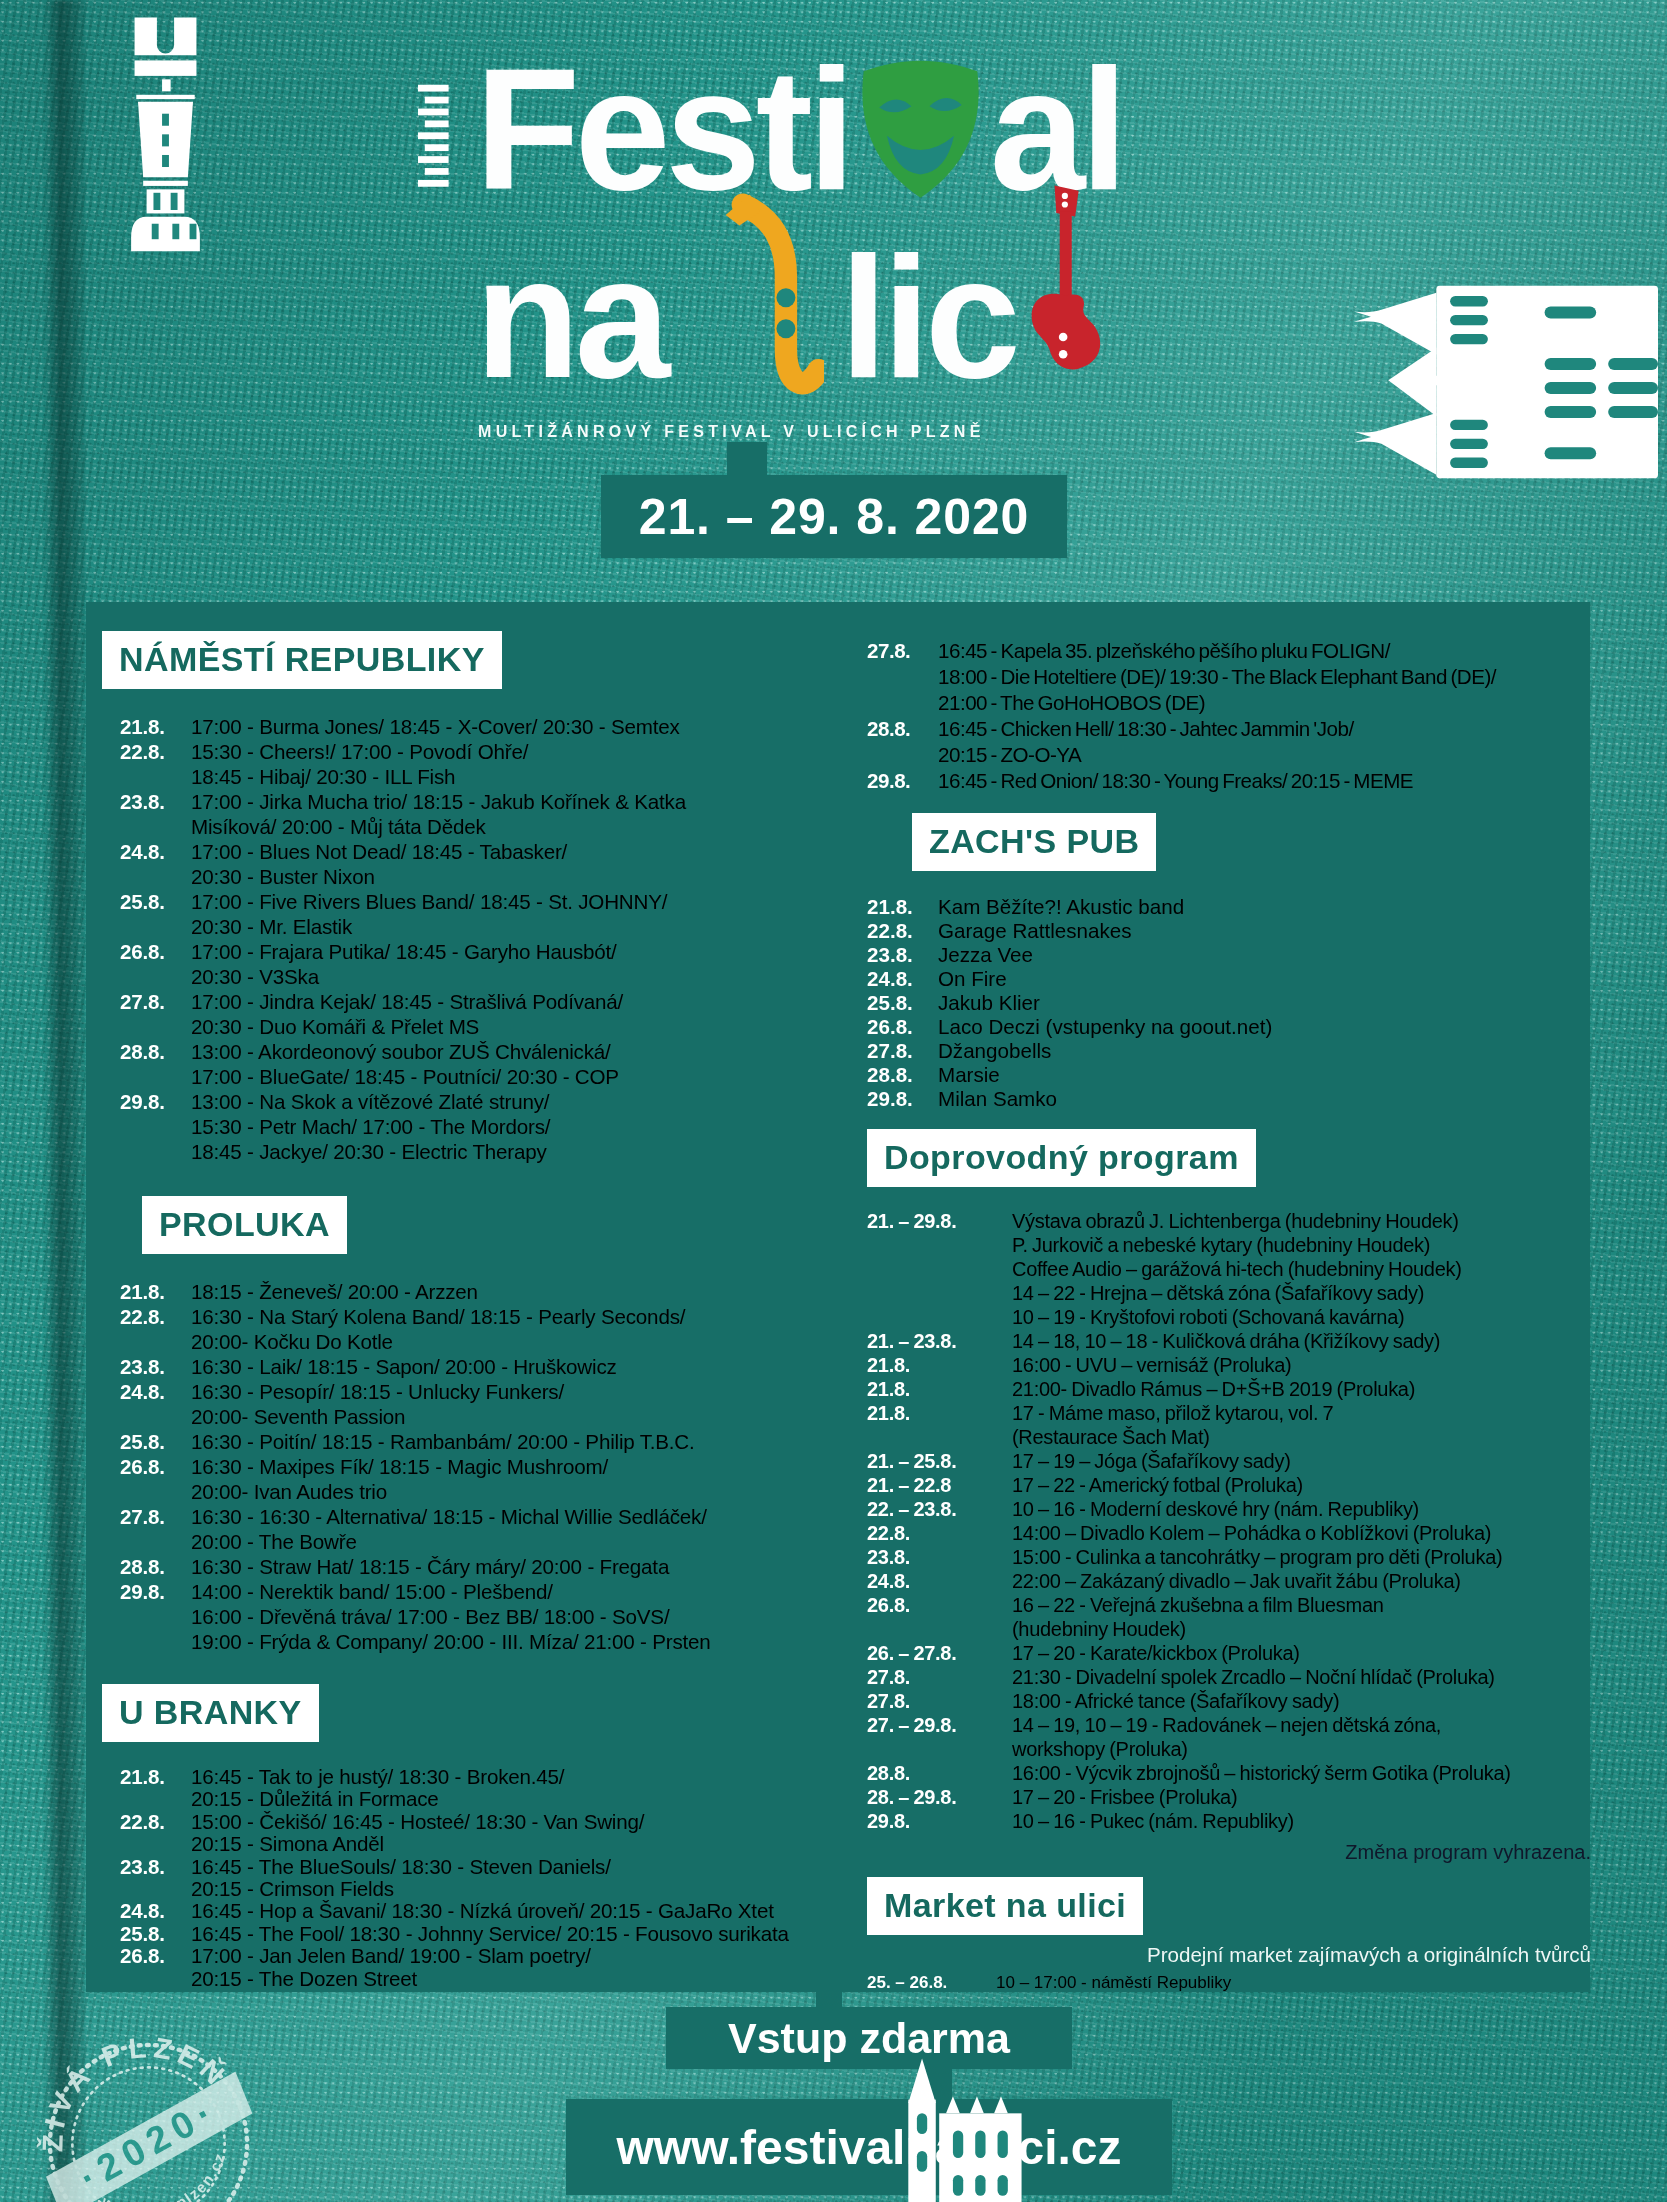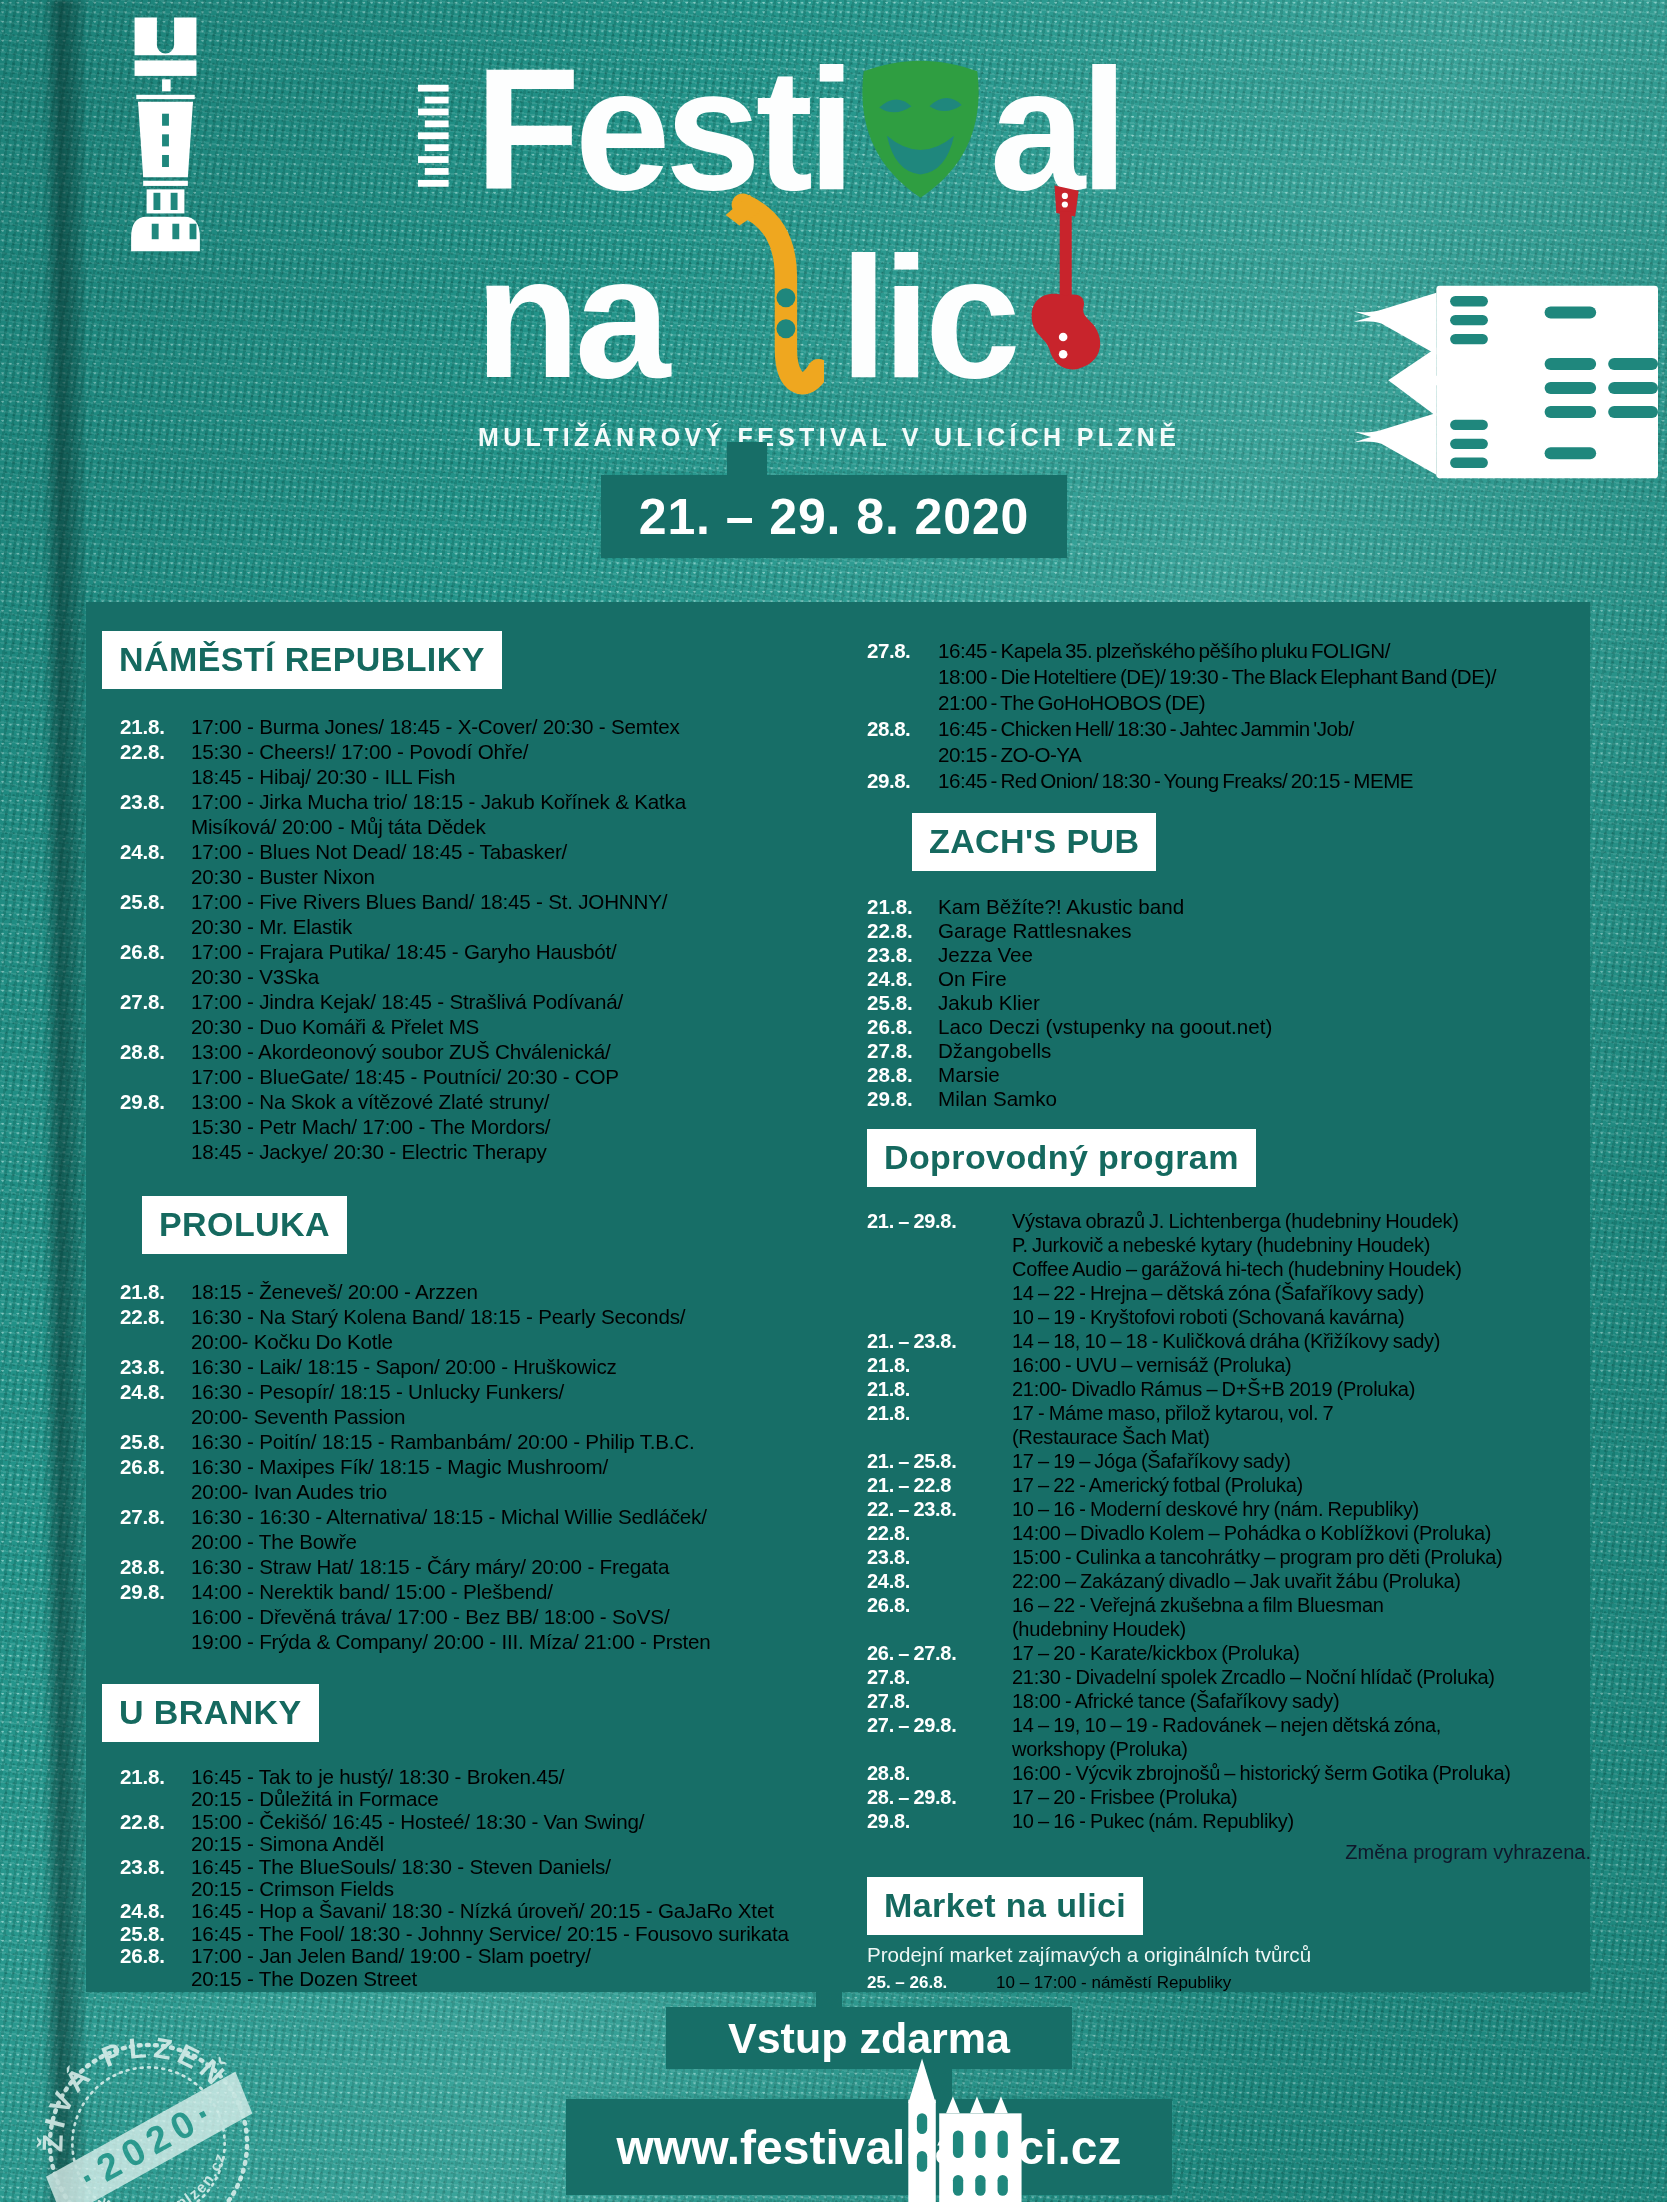--- a/index.html
+++ b/index.html
@@ -29,37 +29,37 @@
   .banner-text{color:#fff;font-weight:800;font-size:50px;letter-spacing:0.9px;}
   .free-text{color:#fff;font-weight:800;font-size:43px;}
   .www-text{color:#fff;font-weight:800;font-size:48px;}
 
   
   #logo{position:absolute;left:475px;top:34px;color:#fdfefe;text-align:right;}
   .logo-row{display:flex;align-items:flex-end;height:181px;font-weight:800;font-size:172px;letter-spacing:-5.2px;line-height:1;}
   .logo-row.second{margin-top:6.9px;}
   .logo-glyph{display:block;}
   #piano-comb{position:absolute;left:-57px;top:50px;}
-  #subtitle{position:absolute;left:478px;top:423px;color:#f4fbfa;font-size:25px;font-weight:600;letter-spacing:4.3px;}
+  #subtitle{position:absolute;left:478px;top:423px;color:#f4fbfa;font-size:16px;font-weight:600;letter-spacing:4.3px;}
 
   
   .col{position:absolute;color:#eef7f5;}
   .hdr{display:inline-block;background:#ffffff;color:#15695f;font-weight:800;font-size:34px;padding:8.6px 17px 10.3px 17px;letter-spacing:0.4px;white-space:nowrap;}
   .rows{position:absolute;}
   .row{display:flex;align-items:flex-start;}
   .row .d{flex:0 0 var(--dw,71px);font-weight:700;color:#ffffff;}
   .row .t{white-space:pre-line;flex:1;}
   .rows--left{font-size:20.6px;line-height:25px;letter-spacing:-0.2px;width:757px;}
   .rows--tight{font-size:20.6px;line-height:22.4px;letter-spacing:-0.2px;width:757px;}
   .rows--right{font-size:20.6px;line-height:26px;letter-spacing:-0.5px;word-spacing:-1.7px;width:727px;}
   .rows--zach{font-size:20.6px;line-height:24px;width:727px;}
   .rows--dop{font-size:20px;line-height:24px;letter-spacing:-0.3px;word-spacing:-0.9px;width:724px;--dw:145px;}
   .rows--market{font-size:17px;line-height:26px;width:724px;--dw:129px;}
   .note{position:absolute;width:724px;text-align:right;font-size:20px;color:#0f172a;}
-  .desc{position:absolute;width:724px;font-size:20.6px;color:#eef7f5;}
+  .desc{position:absolute;width:724px;font-size:20.6px;color:#eef7f5;text-align:right;}
 
   .abs{position:absolute;}
   .stamp-wrap{position:absolute;left:41px;top:2036px;width:215px;height:215px;transform:rotate(-22deg);opacity:0.82;}
 </style>
 </head>
 <body>
 
 <div class="seam"></div>
 
 <svg class="abs" style="left:100px;top:13.8px;" width="131" height="251" viewBox="0 0 76 146">

